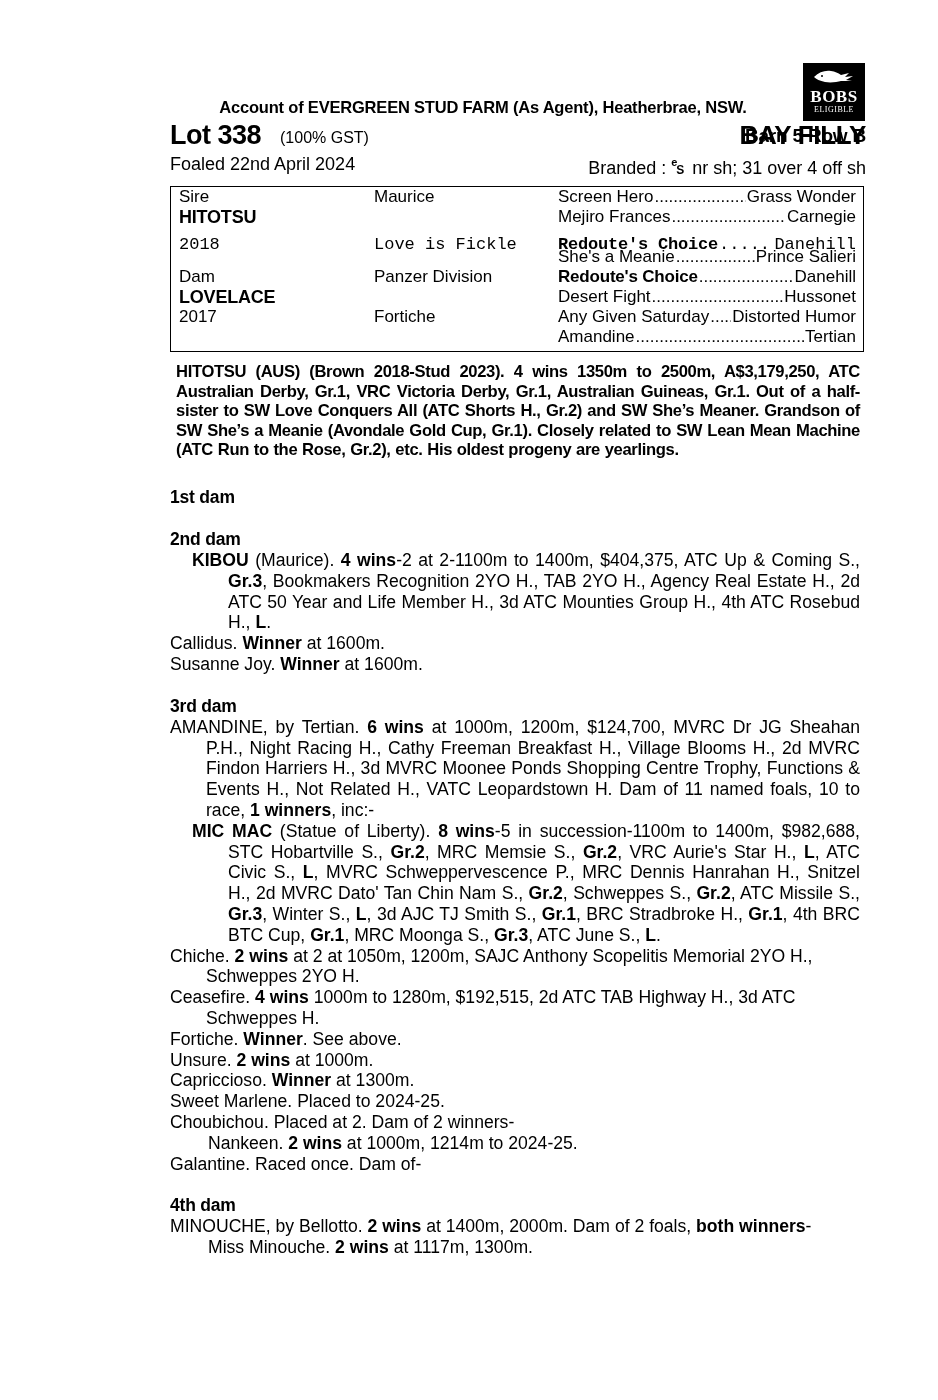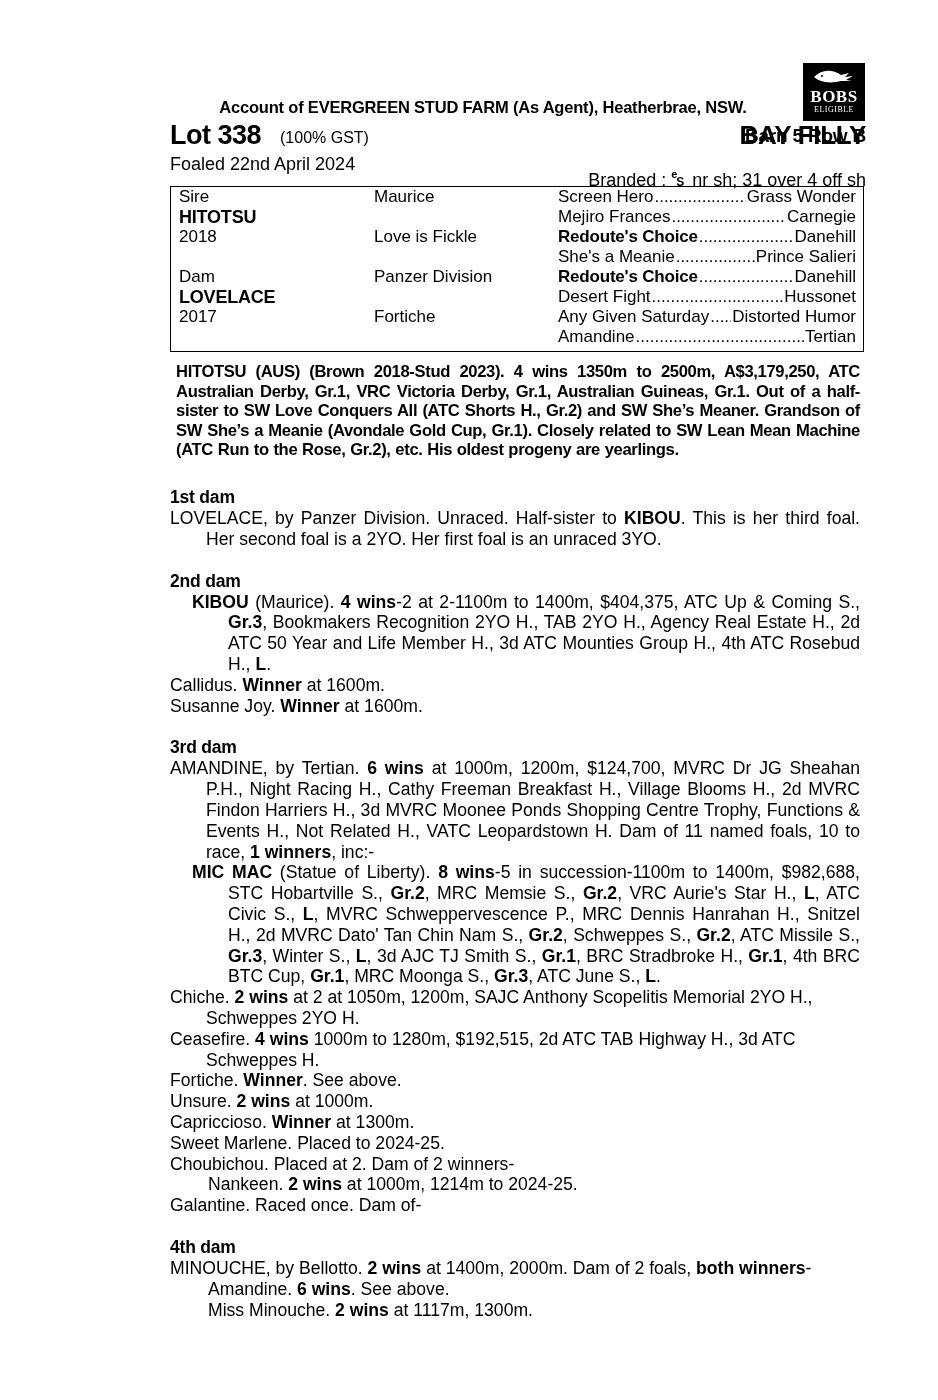--- a/index.html
+++ b/index.html
@@ -124,21 +124,21 @@
   .foaled {
     position: absolute;
     left: 0;
     top: 0;
     font-size: 18px;
     line-height: 24px;
   }
   .branded {
     position: absolute;
     right: 0;
-    top: 16px;
+    top: 4px;
     font-size: 18px;
     line-height: 24px;
     white-space: nowrap;
   }
   .brand-sym {
     display: inline-block;
     position: relative;
     width: 16px;
     height: 18px;
     vertical-align: -3px;
@@ -323,21 +323,21 @@
         </div>
         <div class="ped-row" style="top: 20px;">
           <div class="col-a bold">HITOTSU</div>
           <div class="col-b"></div>
           <div class="col-c">
             <span class="gp-name">Mejiro Frances</span>
             <span class="dots">..........................................................................................</span>
             <span class="gp-sire">Carnegie</span>
           </div>
         </div>
-        <div class="ped-row" style="top: 40px;">
+        <div class="ped-row" style="top: 48px; font-family: Liberation Mono, monospace;">
           <div class="col-a">2018</div>
           <div class="col-b">Love is Fickle</div>
           <div class="col-c">
             <span class="gp-name bold">Redoute's Choice</span>
             <span class="dots">..........................................................................................</span>
             <span class="gp-sire">Danehill</span>
           </div>
         </div>
         <div class="ped-row" style="top: 60px;">
           <div class="col-a"></div>
@@ -384,21 +384,20 @@
             <span class="gp-sire">Tertian</span>
           </div>
         </div>
       </div>
   </div>
 
   <div class="sire-summary">HITOTSU (AUS) (Brown 2018-Stud 2023). 4 wins 1350m to 2500m, A$3,179,250, ATC Australian Derby, Gr.1, VRC Victoria Derby, Gr.1, Australian Guineas, Gr.1. Out of a half-sister to SW Love Conquers All (ATC Shorts H., Gr.2) and SW She’s Meaner. Grandson of SW She’s a Meanie (Avondale Gold Cup, Gr.1). Closely related to SW Lean Mean Machine (ATC Run to the Rose, Gr.2), etc. His oldest progeny are yearlings.</div>
 
   <div class="narrative" id="narrative" style="top:486px;">
       <div class="dam-heading">1st dam</div>
-      <div class="para">LOVELACE, by Panzer Division. Unraced. Half-sister to <b>KIBOU</b>. This is her third foal. Her second foal is a 2YO. Her first foal is an unraced 3YO.</div>
       <div class="spacer"></div>
       <div class="dam-heading">2nd dam</div>
       <div class="para lvl2"><b>KIBOU</b> (Maurice). <b>4 wins</b>-2 at 2-1100m to 1400m, $404,375, ATC Up &amp; Coming S., <b>Gr.3</b>, Bookmakers Recognition 2YO H., TAB 2YO H., Agency Real Estate H., 2d ATC 50 Year and Life Member H., 3d ATC Mounties Group H., 4th ATC Rosebud H., <b>L</b>.</div>
       <div class="para nojust">Callidus. <b>Winner</b> at 1600m.</div>
       <div class="para nojust">Susanne Joy. <b>Winner</b> at 1600m.</div>
       <div class="spacer"></div>
       <div class="dam-heading">3rd dam</div>
       <div class="para">AMANDINE, by Tertian. <b>6 wins</b> at 1000m, 1200m, $124,700, MVRC Dr JG Sheahan P.H., Night Racing H., Cathy Freeman Breakfast H., Village Blooms H., 2d MVRC Findon Harriers H., 3d MVRC Moonee Ponds Shopping Centre Trophy, Functions &amp; Events H., Not Related H., VATC Leopardstown H. Dam of 11 named foals, 10 to race, <b>1 winners</b>, inc:-</div>
       <div class="para lvl2"><b>MIC MAC</b> (Statue of Liberty). <b>8 wins</b>-5 in succession-1100m to 1400m, $982,688, STC Hobartville S., <b>Gr.2</b>, MRC Memsie S., <b>Gr.2</b>, VRC Aurie's Star H., <b>L</b>, ATC Civic S., <b>L</b>, MVRC Schweppervescence P., MRC Dennis Hanrahan H., Snitzel H., 2d MVRC Dato' Tan Chin Nam S., <b>Gr.2</b>, Schweppes S., <b>Gr.2</b>, ATC Missile S., <b>Gr.3</b>, Winter S., <b>L</b>, 3d AJC TJ Smith S., <b>Gr.1</b>, BRC Stradbroke H., <b>Gr.1</b>, 4th BRC BTC Cup, <b>Gr.1</b>, MRC Moonga S., <b>Gr.3</b>, ATC June S., <b>L</b>.</div>
       <div class="para nojust">Chiche. <b>2 wins</b> at 2 at 1050m, 1200m, SAJC Anthony Scopelitis Memorial 2YO H., Schweppes 2YO H.</div>
@@ -406,17 +405,16 @@
       <div class="para nojust">Fortiche. <b>Winner</b>. See above.</div>
       <div class="para nojust">Unsure. <b>2 wins</b> at 1000m.</div>
       <div class="para nojust">Capriccioso. <b>Winner</b> at 1300m.</div>
       <div class="para nojust">Sweet Marlene. Placed to 2024-25.</div>
       <div class="para nojust">Choubichou. Placed at 2. Dam of 2 winners-</div>
       <div class="para lvl3 nojust">Nankeen. <b>2 wins</b> at 1000m, 1214m to 2024-25.</div>
       <div class="para nojust">Galantine. Raced once. Dam of-</div>
       <div class="spacer"></div>
       <div class="dam-heading">4th dam</div>
       <div class="para">MINOUCHE, by Bellotto. <b>2 wins</b> at 1400m, 2000m. Dam of 2 foals, <b>both winners</b>-</div>
-      <div class="para lvl3 nojust">Amandine. <b>6 wins</b>. See above.</div>
       <div class="para lvl3 nojust">Miss Minouche. <b>2 wins</b> at 1117m, 1300m.</div>
     </div>
 
 </div>
 
 </body></html>

